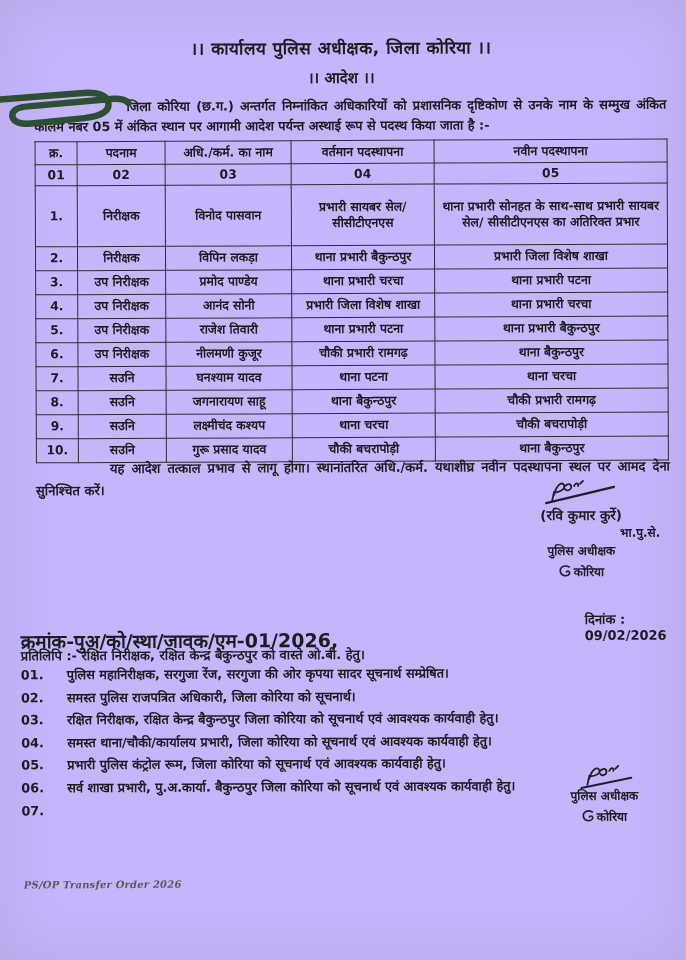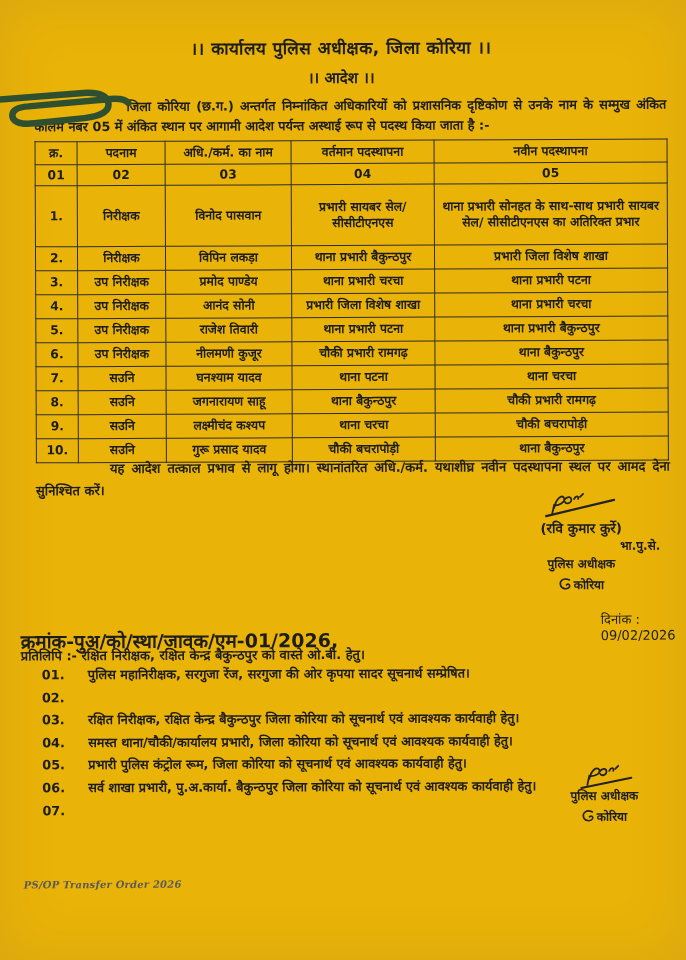--- a/index.html
+++ b/index.html
@@ -1,18 +1,18 @@
 <!DOCTYPE html>
 <html><head>
 <meta charset="utf-8">
 <style>
   html,body{margin:0;padding:0;background:#e9e7e1;}
   .paper{
     position:relative;width:686px;height:960px;overflow:hidden;
-    background:#eab308;
+    background:#c4b5fd;
     box-shadow:inset 0 0 60px rgba(90,85,70,0.12);
     font-family:"DejaVu Sans",sans-serif;color:#1d1d1d;
   }
   .content{position:absolute;inset:0;transform:rotate(-0.25deg);}
   .doc-title{position:absolute;top:36px;left:0;width:100%;text-align:center;
     font-size:17px;font-weight:700;letter-spacing:0.5px;}
   .order-heading{position:absolute;top:67px;left:0;width:100%;text-align:center;
     font-size:15px;font-weight:700;}
   .intro{position:absolute;top:96px;left:36px;width:632px;font-size:12.8px;
     font-weight:600;line-height:20px;text-indent:92px;text-align:justify;}
@@ -26,34 +26,34 @@
   table.transfer th{font-weight:700;height:20px;}
   tr.colnums td{height:18px;}
   tr.datarow td{height:21px;}
   tr.datarow.tall td{height:58px;}
   .c-sn{width:42px;}.c-post{width:88px;}.c-name{width:126px;}
   .c-curr{width:143px;}.c-new{width:233px;}
 
   .effect-note{position:absolute;top:457px;left:36px;width:634px;
     font-size:13px;font-weight:600;line-height:22px;text-indent:74px;text-align:justify;}
 
-  .sig-block{position:absolute;top:493px;left:486px;width:190px;text-align:center;}
+  .sig-block{position:absolute;top:480px;left:486px;width:190px;text-align:center;}
   .sig-scribble{display:block;margin:0 auto -2px auto;}
   .sig-name{font-size:13.5px;font-weight:700;line-height:20px;}
   .sig-service{font-size:12px;font-weight:700;text-align:right;padding-right:16px;line-height:16px;}
   .sig-desig{font-size:12px;font-weight:700;line-height:20px;}
   .sig-district{font-size:12px;font-weight:700;line-height:22px;}
   .loop-mark{display:inline-block;vertical-align:-3px;margin-right:1px;}
 
-  .date-line{position:absolute;top:611px;left:556px;font-size:13px;font-weight:400;padding-left:44px;}
+  .date-line{position:absolute;top:611px;left:540px;font-size:13px;font-weight:700;padding-left:44px;}
   .ref-line{position:absolute;top:627px;left:20px;font-size:19px;font-weight:600;}
   .copy-line{position:absolute;top:645px;left:20px;font-size:13px;font-weight:600;}
   .cc-list{position:absolute;top:663px;left:20px;width:654px;}
   .cc-item{display:flex;line-height:22.6px;font-size:12.8px;font-weight:600;}
-  .cc-no{width:30px;flex:0 0 30px;margin-left:21px;}
+  .cc-no{width:30px;flex:0 0 30px;}
   .cc-gap{width:16px;flex:0 0 16px;}
 
   .footer-sig{position:absolute;top:765px;left:528px;width:150px;text-align:center;}
   .footer-sig .sig-scribble{margin-bottom:-4px;}
   .footer-note{position:absolute;top:878px;left:22px;
     font-family:"DejaVu Serif",serif;font-style:italic;font-weight:700;
     font-size:10px;color:#5a5a57;letter-spacing:0.2px;}
 </style>
 </head>
 <body>
@@ -189,20 +189,21 @@
 
     <div class="cc-list">
       <div class="cc-item">
         <span class="cc-no">01.</span>
           <span class="cc-gap"></span>
         <span>पुलिस महानिरीक्षक, सरगुजा रेंज, सरगुजा की ओर कृपया सादर सूचनार्थ सम्प्रेषित।</span>
       </div>
       <div class="cc-item">
         <span class="cc-no">02.</span>
           <span class="cc-gap"></span>
+        <span>समस्त पुलिस राजपत्रित अधिकारी, जिला कोरिया को सूचनार्थ।</span>
       </div>
       <div class="cc-item">
         <span class="cc-no">03.</span>
           <span class="cc-gap"></span>
         <span>रक्षित निरीक्षक, रक्षित केन्द्र बैकुन्ठपुर जिला कोरिया को सूचनार्थ एवं आवश्यक कार्यवाही हेतु।</span>
       </div>
       <div class="cc-item">
         <span class="cc-no">04.</span>
           <span class="cc-gap"></span>
         <span>समस्त थाना/चौकी/कार्यालय प्रभारी, जिला कोरिया को सूचनार्थ एवं आवश्यक कार्यवाही हेतु।</span>

